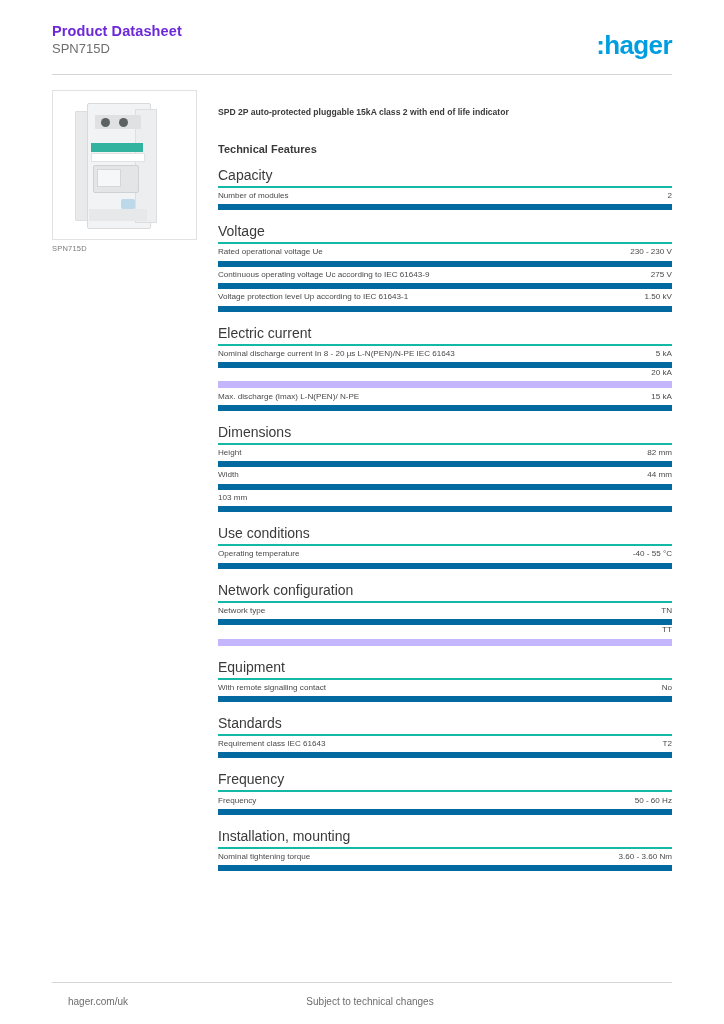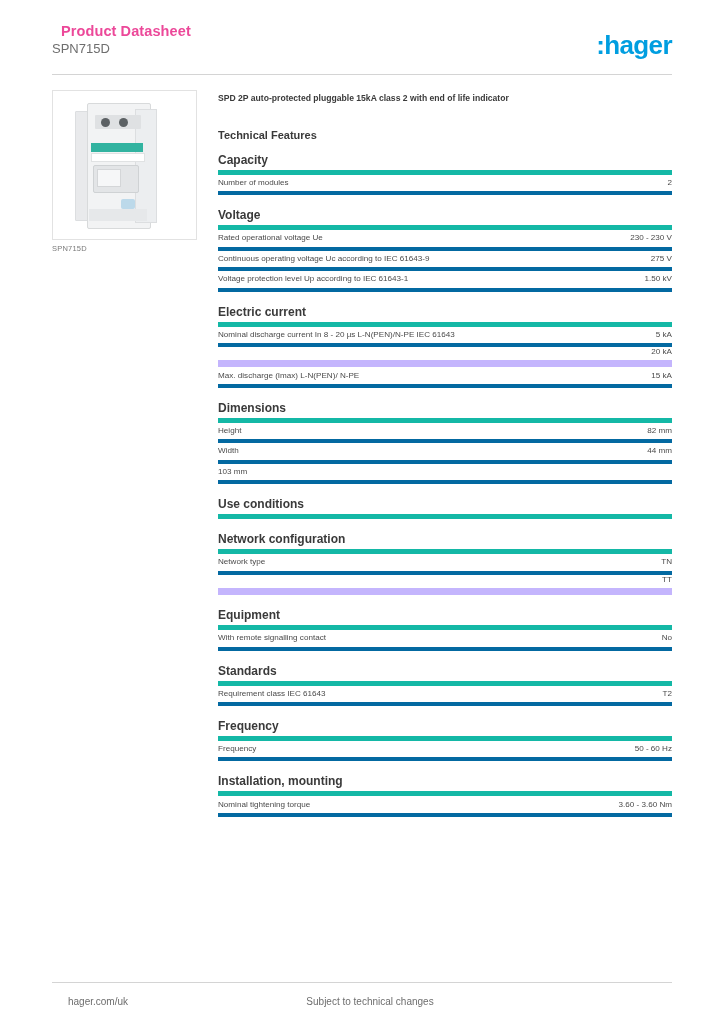--- a/index.html
+++ b/index.html
@@ -26,24 +26,23 @@
   .header {
     position: absolute;
     left: 52px;
     top: 22px;
     right: 52px;
     height: 48px;
   }
   .doc-title {
     font-size: 14.5px;
     font-weight: bold;
-    color: #ec4899;
+    color: #6d28d9;
     letter-spacing: 0.1px;
     line-height: 1.25;
-    margin-left: 9px;
   }
   .doc-subtitle {
     font-size: 13px;
     font-weight: normal;
     color: #6e6e6e;
     line-height: 1.3;
     margin-top: 1px;
   }
   .logo {
     position: absolute;
@@ -196,44 +195,45 @@
     left: 218px;
     top: 93px;
     width: 454px;
   }
   .product-desc {
     font-size: 8.6px;
     font-weight: bold;
     color: #3a3a3a;
     line-height: 1.35;
     margin-bottom: 24px;
+    margin-top: 14px;
   }
   .tech-features {
     font-size: 11px;
     font-weight: bold;
     color: #3a3a3a;
     margin-bottom: 12px;
   }
 
   .group { margin-bottom: 13px; }
   .group-title {
-    font-size: 12px;
-    font-weight: bold;
+    font-size: 14px;
+    font-weight: normal;
     color: #3a3a3a;
     padding-bottom: 3px;
-    border-bottom: 5px solid #14b8a6;
+    border-bottom: 2px solid #14b8a6;
     margin-bottom: 0;
   }
   .row {
     display: flex;
     justify-content: space-between;
     align-items: baseline;
     font-size: 8.1px;
     color: #4a4a4a;
-    border-bottom: 4px solid #0369a1;
+    border-bottom: 6px solid #0369a1;
     padding: 3.2px 0 3.2px 0;
     line-height: 1.25;
   }
   .row .label {
     flex: 1 1 auto;
     padding-right: 12px;
   }
   .row .value {
     flex: 0 0 auto;
     text-align: right;
@@ -358,20 +358,24 @@
           <div class="row">
             <span class="label">Width</span>
             <span class="value">44 mm</span>
           </div>
           <div class="row">
             <span class="value">103 mm</span>
           </div>
         </div>
         <div class="group">
           <div class="group-title">Use conditions</div>
+          <div class="row">
+            <span class="label">Operating temperature</span>
+            <span class="value">-40 - 55 °C</span>
+          </div>
         </div>
         <div class="group">
           <div class="group-title">Network configuration</div>
           <div class="row">
             <span class="label">Network type</span>
             <span class="value">TN</span>
           </div>
           <div class="row sub">
             <span class="label"></span>
             <span class="value">TT</span>

